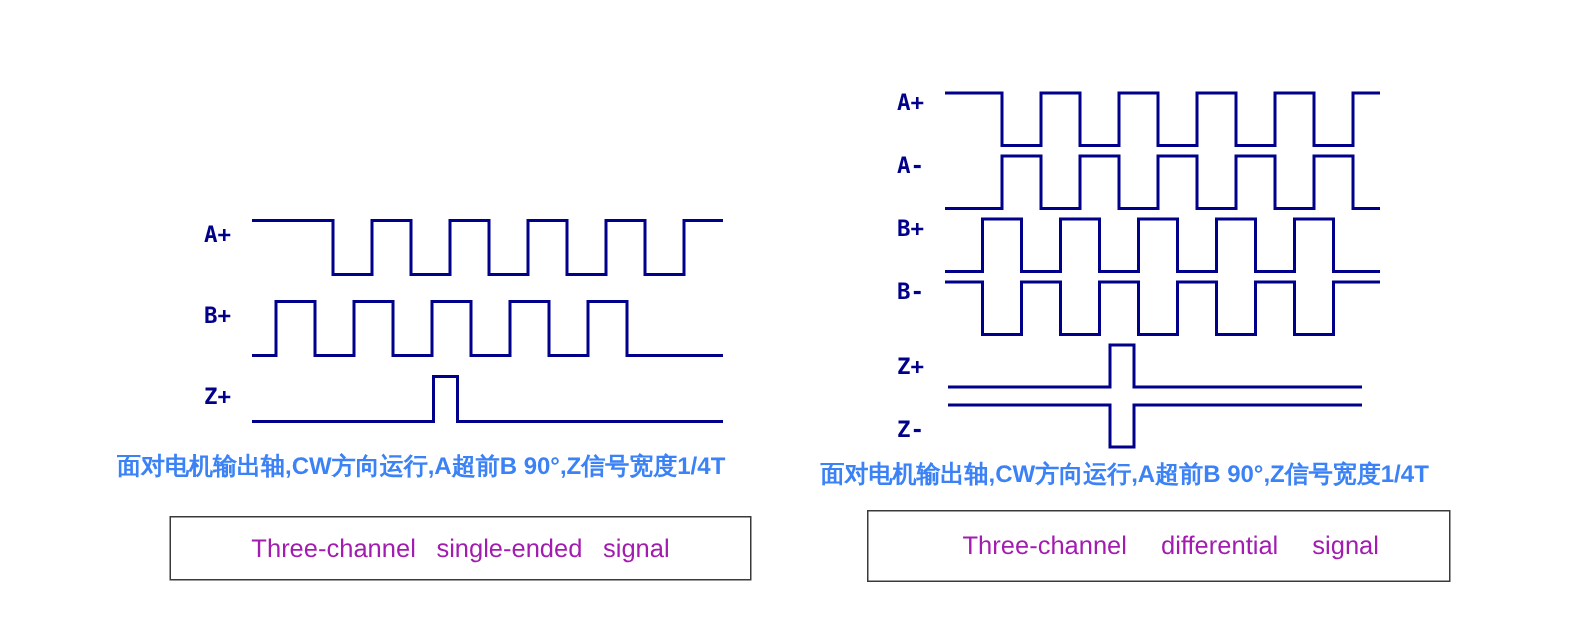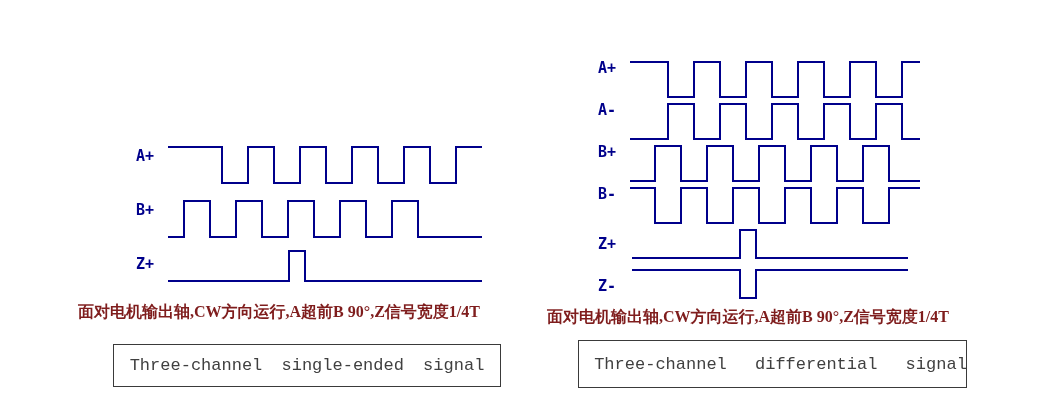--- a/index.html
+++ b/index.html
@@ -24,41 +24,41 @@
     position: absolute;
     font-family: "DejaVu Sans Mono", monospace;
     font-weight: bold;
     font-size: 15px;
     line-height: 17px;
     color: #00008b;
     white-space: nowrap;
   }
   .note {
     position: absolute;
-    font-family: Liberation Serif, serif;
+    font-family: Liberation Sans, sans-serif;
     font-weight: bold;
     font-size: 16px;
     line-height: 19px;
-    color: #7f1d1d;
+    color: #3b82f6;
     white-space: nowrap;
     letter-spacing: 0px;
     text-align: center;
   }
   .caption-box {
     position: absolute;
     border: 1px solid #3a3a3a;
     background: #ffffff;
     display: flex;
     align-items: center;
     justify-content: center;
   }
   .caption-text {
-    font-family: Liberation Mono, monospace;
+    font-family: Liberation Sans, sans-serif;
     font-size: 17px;
-    color: #404040;
+    color: #a21caf;
     white-space: nowrap;
   }
   .caption-left { word-spacing: 9px; }
   .caption-right { word-spacing: 18px; margin-left: 16px; }
 </style>
 </head>
 <body>
 
 <div class="page">
 

